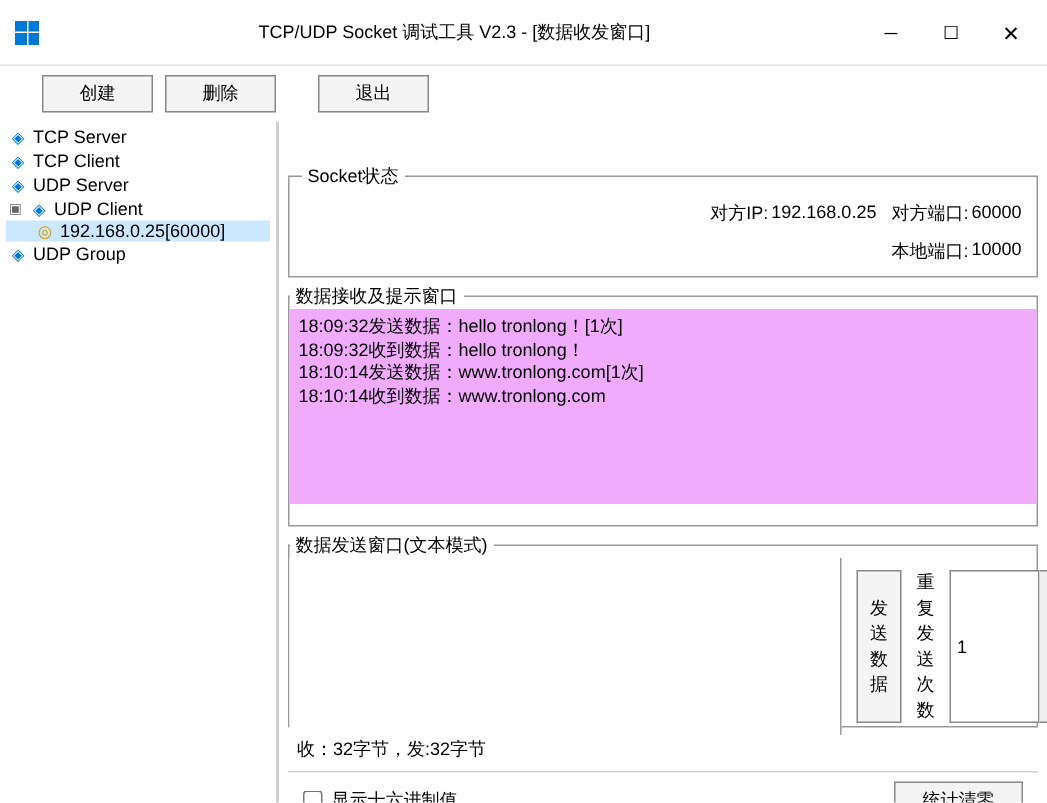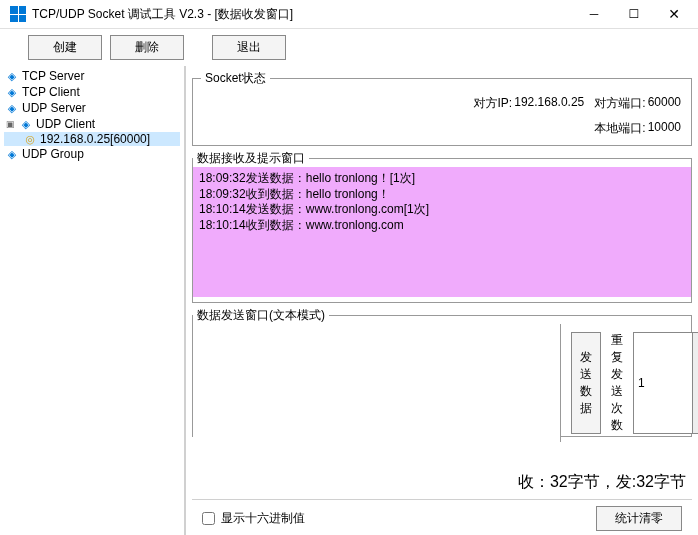--- a/index.html
+++ b/index.html
@@ -1,18 +1,18 @@
 <!DOCTYPE html>
 <html><head>
   <meta charset="utf-8">
   <style>
     * { box-sizing: border-box; margin: 0; padding: 0; }
     body { font-family: "Microsoft YaHei", SimSun, sans-serif; font-size: 12px; background: #fff; width: 698px; height: 535px; overflow: hidden; }
     
-    .titlebar { display: flex; align-items: center; height: 29px; padding: 0 4px; background: #fff; border-bottom: 1px solid #e0e0e0; }
+    .titlebar { display: flex; align-items: center; height: 44px; padding: 0 4px; background: #fff; border-bottom: 1px solid #e0e0e0; text-align: center; }
     .app-icon { width: 16px; height: 16px; margin: 0 6px; display: grid; grid-template: repeat(2, 1fr) / repeat(2, 1fr); gap: 1px; }
     .app-icon span { background: #0078d7; }
     .title-text { flex: 1; font-size: 12px; }
     .win-controls { display: flex; }
     .win-btn { width: 40px; height: 28px; display: flex; align-items: center; justify-content: center; font-size: 12px; }
     .win-btn.close { font-size: 14px; }
     
     .toolbar { display: flex; gap: 8px; padding: 6px 8px; align-items: center; margin-left: 20px; }
     .toolbar .btn { border: 1px solid #888; background: #f4f4f4; padding: 3px 24px; font-size: 12px; cursor: pointer; font-family: inherit; }
     .toolbar .spacer { width: 12px; }
@@ -26,38 +26,38 @@
     .tree-icon.tgt { color: #d4a017; font-size: 11px; }
     .tree-child { padding-left: 20px; display: flex; align-items: center; gap: 4px; }
     .tree-child.selected { background: #cce8ff; }
     .expander { font-size: 9px; color: #666; width: 10px; display: inline-block; }
     
     .content { flex: 1; display: flex; flex-direction: column; padding: 4px 6px; gap: 4px; }
     
     fieldset { border: 1px solid #999; padding: 4px 8px; font-size: 12px; }
     fieldset legend { padding: 0 4px; }
     
-    .status-box { min-height: 58px; }
+    .status-box { min-height: 58px; margin-top: 24px; }
     .status-row { display: flex; justify-content: flex-end; gap: 10px; padding: 4px 2px; }
     .status-item { display: flex; gap: 2px; }
     
     .recv-box { flex: 1; min-height: 120px; padding: 0; }
     .recv-area { background: #f0abfc; padding: 4px 6px; height: 130px; overflow: auto; white-space: pre; font-family: Liberation Sans, sans-serif; font-size: 12px; line-height: 1.3; }
     
     .send-box { height: 130px; padding: 0; }
     .send-wrap { display: flex; height: 100%; }
     .send-textarea { flex: 1; border: none; border-right: 1px solid #999; resize: none; padding: 4px; font-family: inherit; font-size: 12px; outline: none; }
     .send-side { width: 130px; padding: 8px 10px; display: flex; gap: 10px; align-items: stretch; }
     .send-side .btn { border: 1px solid #888; background: #f4f4f4; padding: 3px 8px; font-size: 12px; cursor: pointer; font-family: inherit; }
     .repeat-label { font-size: 12px; }
     .repeat-select { display: flex; }
     .repeat-select input { flex: 1; border: 1px solid #888; padding: 2px 4px; font-size: 12px; width: 60px; }
     .repeat-select .dd { border: 1px solid #888; border-left: none; width: 18px; display: flex; align-items: center; justify-content: center; background: #eee; }
     
-    .stats-line { text-align: right; padding: 2px 6px; font-size: 16px; margin-top: 29px; }
+    .stats-line { padding: 2px 6px; font-size: 12px; }
     
     .bottom-bar { display: flex; align-items: center; padding: 6px 10px; border-top: 1px solid #d0d0d0; }
     .bottom-bar .chk { display: flex; align-items: center; gap: 6px; }
     .bottom-bar .chk input { width: 13px; height: 13px; }
     .bottom-bar .spacer { flex: 1; }
     .bottom-bar .btn { border: 1px solid #888; background: #f4f4f4; padding: 3px 18px; font-size: 12px; cursor: pointer; font-family: inherit; margin-left: 15px; }
   </style>
 </head>
 <body>
 

